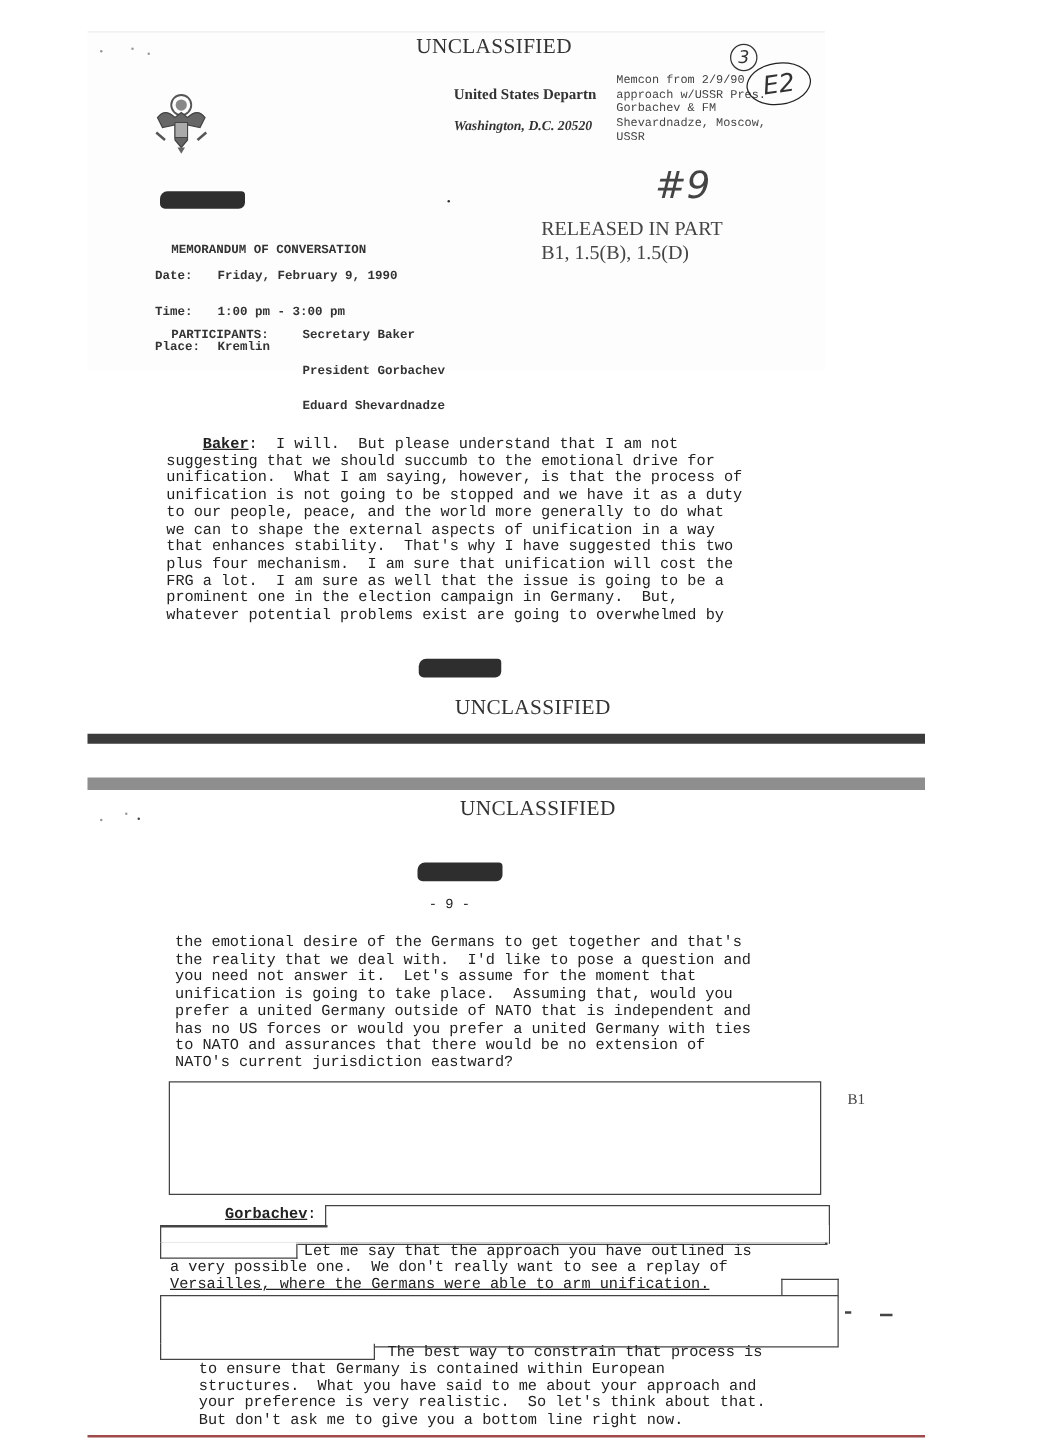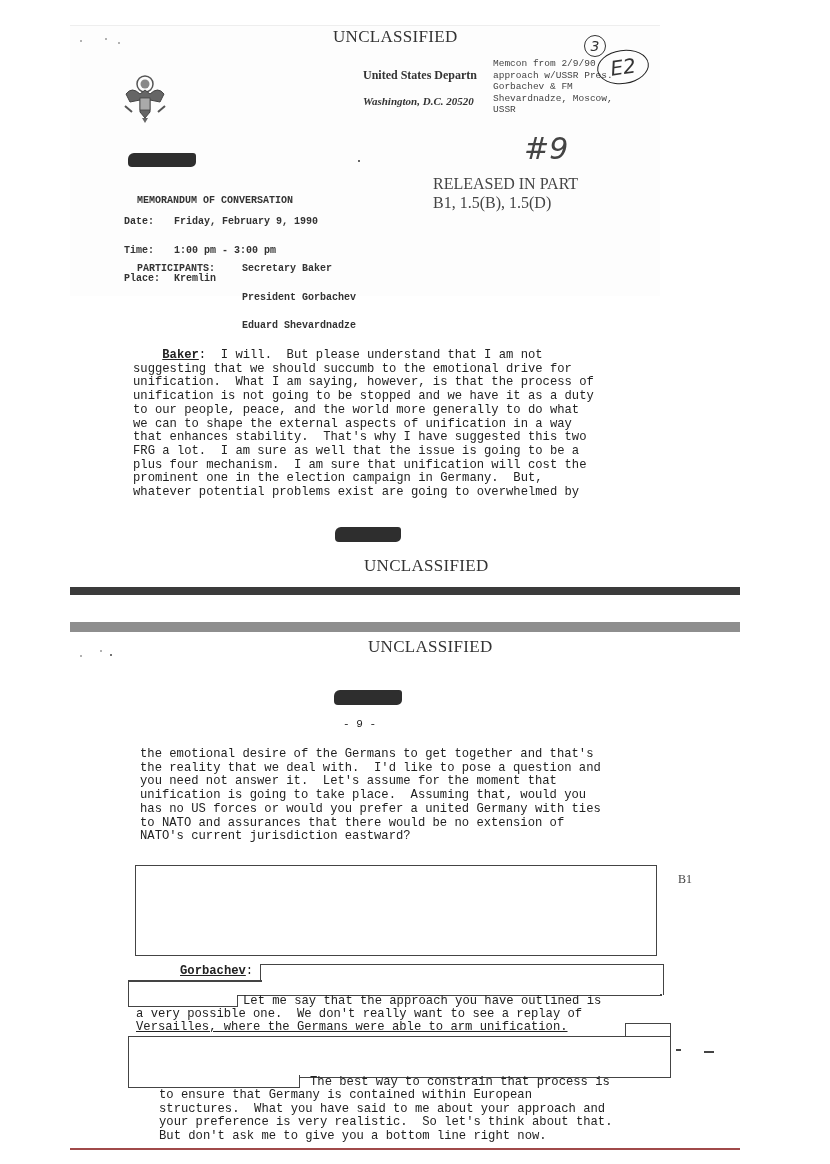--- a/index.html
+++ b/index.html
@@ -99,22 +99,22 @@
 <div class="speck" style="left:358px; top:160px; background:#333;"></div>
 
 <div class="abs" style="left:133px; top:349px;">
   <div class="body-text"><span>    </span><span class="u" style="font-weight:bold;">Baker</span><span>:  I will.  But please understand that I am not</span></div>
   <div class="body-text">suggesting that we should succumb to the emotional drive for</div>
   <div class="body-text">unification.  What I am saying, however, is that the process of</div>
   <div class="body-text">unification is not going to be stopped and we have it as a duty</div>
   <div class="body-text">to our people, peace, and the world more generally to do what</div>
   <div class="body-text">we can to shape the external aspects of unification in a way</div>
   <div class="body-text">that enhances stability.  That's why I have suggested this two</div>
+  <div class="body-text">plus four mechanism.  I am sure that unification will cost the</div>
   <div class="body-text">FRG a lot.  I am sure as well that the issue is going to be a</div>
-  <div class="body-text">plus four mechanism.  I am sure that unification will cost the</div>
   <div class="body-text">prominent one in the election campaign in Germany.  But,</div>
   <div class="body-text">whatever potential problems exist are going to overwhelmed by</div>
 </div>
 
 <div class="redact-blob" style="left:335px; top:527px; width:66px; height:15px;"></div>
 <div class="abs uncl" style="left:364px; top:556px;">UNCLASSIFIED</div>
 
 <div class="sep-dark"></div>
 <div class="sep-gray"></div>
 
@@ -124,20 +124,21 @@
 <div class="speck" style="left:110px; top:654px; background:#444;"></div>
 
 <div class="redact-blob" style="left:334px; top:690px; width:68px; height:15px;"></div>
 <div class="abs mono" style="left:343px; top:718px; font-size:11px;">- 9 -</div>
 
 <div class="abs" style="left:140px; top:748px;">
   <div class="body-text">the emotional desire of the Germans to get together and that's</div>
   <div class="body-text">the reality that we deal with.  I'd like to pose a question and</div>
   <div class="body-text">you need not answer it.  Let's assume for the moment that</div>
   <div class="body-text">unification is going to take place.  Assuming that, would you</div>
+  <div class="body-text">prefer a united Germany outside of NATO that is independent and</div>
   <div class="body-text">has no US forces or would you prefer a united Germany with ties</div>
   <div class="body-text">to NATO and assurances that there would be no extension of</div>
   <div class="body-text">NATO's current jurisdiction eastward?</div>
 </div>
 
 <div class="rbox" style="left:135px; top:865px; width:520px; height:89px;"></div>
 <div class="abs serif" style="left:678px; top:872px; font-size:12px; color:#444;">B1</div>
 
 <div class="abs body-text" style="left:180px; top:965px;"><span class="u" style="font-weight:bold;">Gorbachev</span><span>:</span></div>
 

